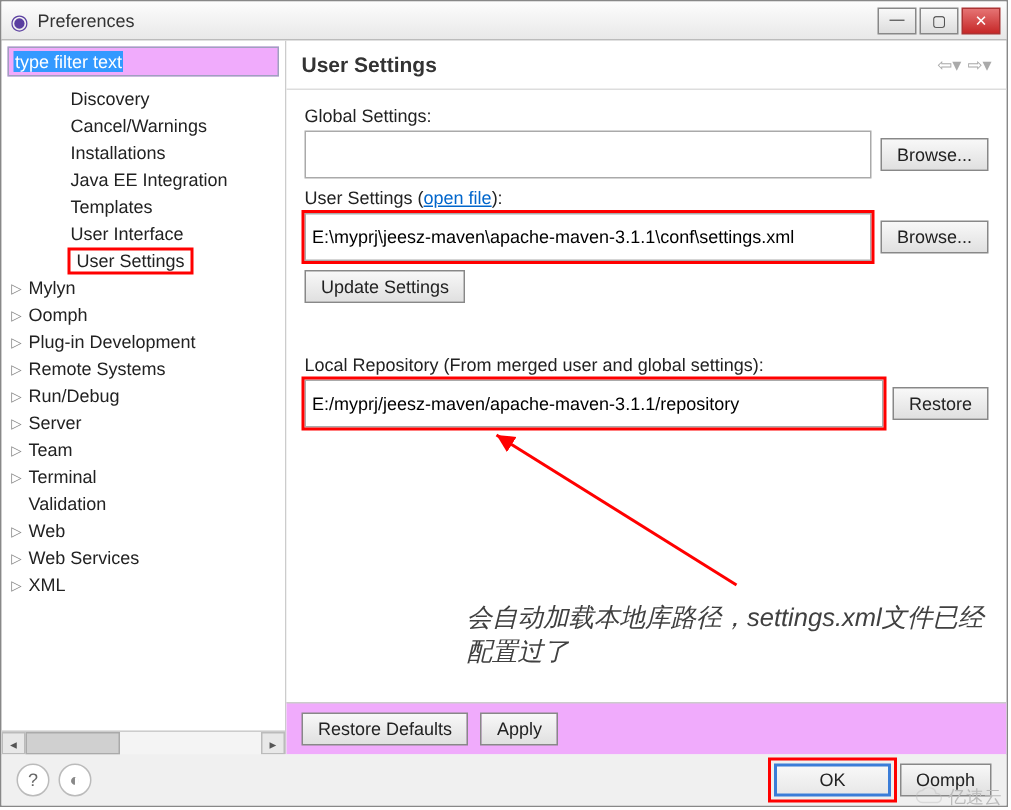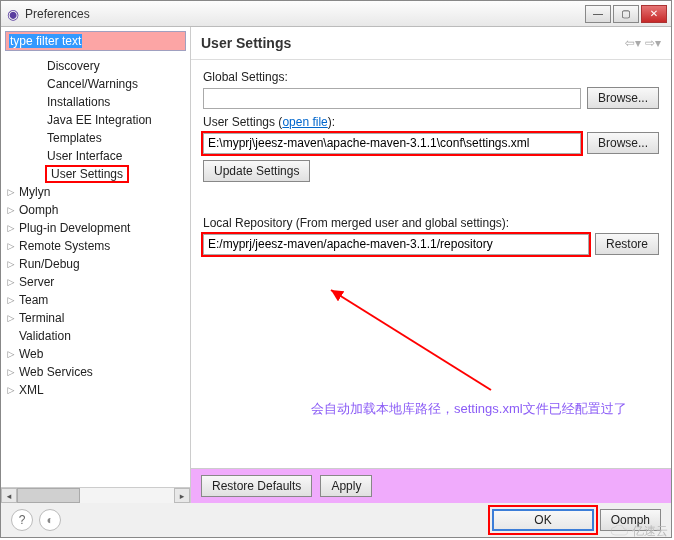--- a/index.html
+++ b/index.html
@@ -6,21 +6,21 @@
 body { background: #fff; width: 674px; height: 540px; overflow: hidden; position: relative; }
 .window { border: 1px solid #888; width: 672px; height: 538px; display: flex; flex-direction: column; background: #f0f0f0; }
 .titlebar { height: 26px; background: linear-gradient(#fdfdfd,#e8e8e8); border-bottom: 1px solid #bbb; display: flex; align-items: center; padding: 0 4px; }
 .titlebar .icon { width: 16px; height: 16px; margin-right: 4px; display:flex;align-items:center;justify-content:center;color:#5a3ea0;font-size:14px; }
 .titlebar .title { flex: 1; color: #333; }
 .winbtns { display: flex; gap: 2px; }
 .winbtn { width: 26px; height: 18px; border: 1px solid #888; background: linear-gradient(#f8f8f8,#ddd); display: flex; align-items: center; justify-content: center; font-size: 10px; color: #333; }
 .winbtn.close { background: linear-gradient(#e57373,#c62828); border-color: #a33; color: #fff; }
 .body { flex: 1; display: flex; overflow: hidden; }
 .left { width: 190px; border-right: 1px solid #ccc; background: #fff; display: flex; flex-direction: column; }
-.filter { margin: 4px; border: 1px solid #a0a0c0; padding: 2px 3px; background: #fca5a5; }
+.filter { margin: 4px; border: 1px solid #a0a0c0; padding: 2px 3px; background: #f0abfc; }
 .filter span { background: #3399ff; color: #fff; padding: 0 1px; }
 .tree { flex: 1; overflow: auto; padding: 2px 0; }
 .tree-item { display: flex; align-items: center; height: 18px; padding-left: 4px; color: #222; cursor: default; white-space: nowrap; }
 .tree-item .tw { width: 12px; display: inline-flex; justify-content: center; color: #888; font-size: 9px; }
 .tree-item .lbl { padding: 0 2px; }
 .tree-item.sel .lbl { border: 2px solid red; padding: 0 4px; }
 .tree-item.child { padding-left: 44px; }
 .tree-item.top { padding-left: 4px; }
 .hscroll { height: 16px; border-top: 1px solid #ccc; background: #f0f0f0; display:flex; }
 .hscroll .arrow { width:16px; border:1px solid #bbb; background:#e8e8e8; display:flex;align-items:center;justify-content:center;font-size:9px;color:#555;}
@@ -28,31 +28,31 @@
 .hscroll .thumb { position:absolute; left:0; top:0; bottom:0; width:40%; background:#d0d0d0; border:1px solid #aaa;}
 .right { flex: 1; display: flex; flex-direction: column; background: #fff; }
 .header { padding: 8px 10px; border-bottom: 1px solid #ddd; display:flex; align-items:center; }
 .header h2 { font-size: 14px; font-weight: bold; color: #333; flex:1;}
 .navbtns { display:flex; gap:4px; color:#aaa; font-size:12px;}
 .navbtns span { cursor:default; }
 .content { flex:1; padding: 10px 12px; position: relative; }
 .row { margin-bottom: 6px; }
 .lblrow { color:#222; margin-bottom:3px; }
 .input-row { display:flex; gap:6px; align-items:center; }
-.txt { flex:1; border:1px solid #aaa; padding:2px 4px; background:#fff; height:21px; }
+.txt { flex:1; border:1px solid #aaa; padding:2px 4px; background:#fff; height:32px; }
 .txt.hl { outline: 2px solid red; }
 .btn { border:1px solid #888; background:linear-gradient(#f8f8f8,#e0e0e0); padding:2px 10px; height:22px; display:inline-flex; align-items:center; color:#222; }
 .link { color:#0066cc; text-decoration:underline; }
-.annot { color: #8b5cf6; font-size: 13px; }
+.annot { color: #404040; font-size: 17px; font-style: italic; }
 .arrow-svg { position:absolute; pointer-events:none; }
 .footer { border-top:1px solid #ccc; padding:6px 10px; display:flex; justify-content:flex-start; gap:8px; background:#f0abfc; }
 .btnbar { padding:6px 10px; display:flex; align-items:center; gap:6px; background:#f0f0f0; }
 .btnbar .spacer { flex:1; }
 .helpbtn { width:22px; height:22px; border:1px solid #bbb; border-radius:11px; display:flex;align-items:center;justify-content:center; color:#666; background:#fff;}
-.okbtn { border:2px solid #3b7dd8; outline: 2px solid red; outline-offset: 2px; padding:2px 40px; background:linear-gradient(#f8f8f8,#e8e8e8);}
+.okbtn { border:2px solid #3b7dd8; outline: 2px solid red; outline-offset: 2px; padding:2px 28px; background:linear-gradient(#f8f8f8,#e8e8e8);}
 .watermark { position:absolute; right:6px; bottom:0; color:#bbb; font-size:11px; display:flex; align-items:center; gap:2px;}
 .watermark svg { opacity:0.4; }
 </style>
 </head>
 <body>
 
 <div class="window">
   <div class="titlebar">
     <span class="icon">◉</span>
     <span class="title">Preferences</span>

